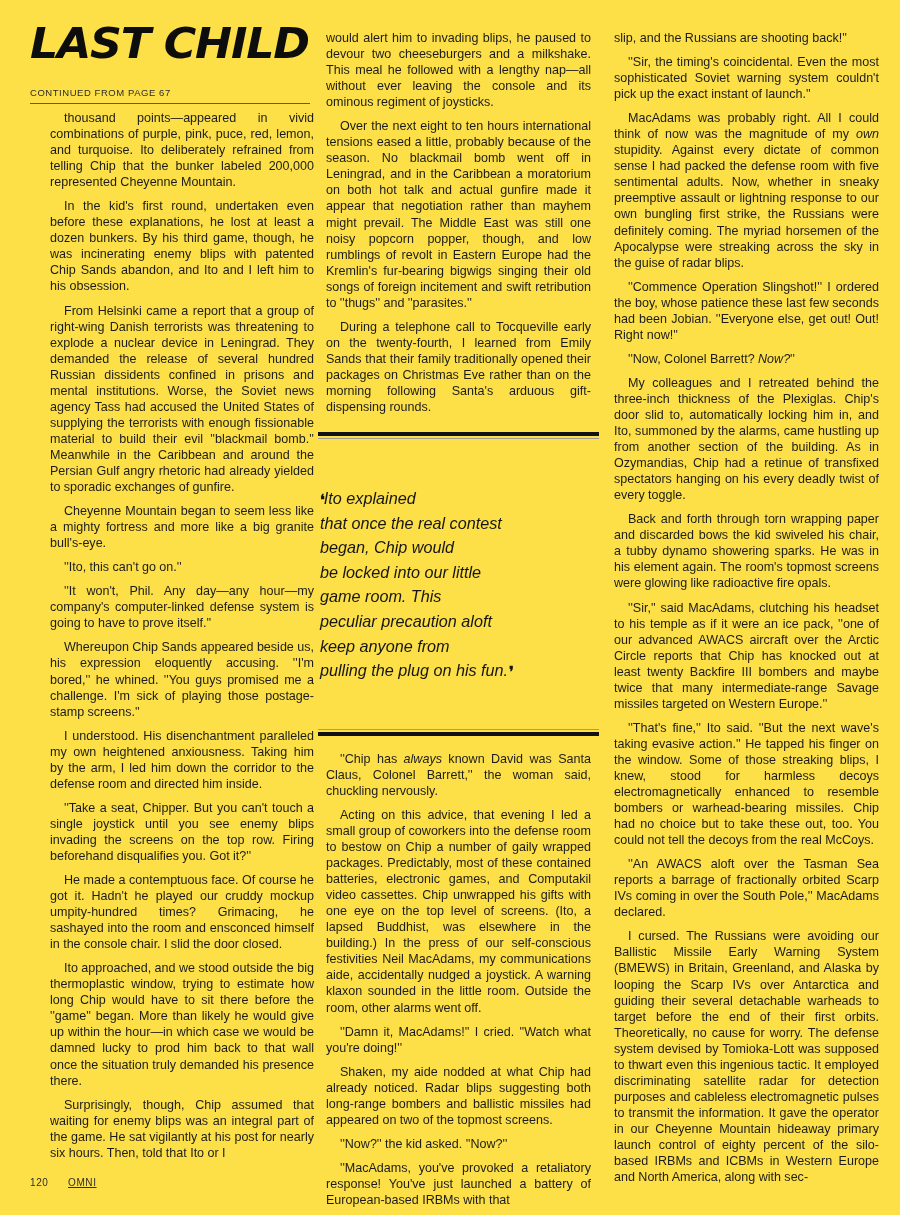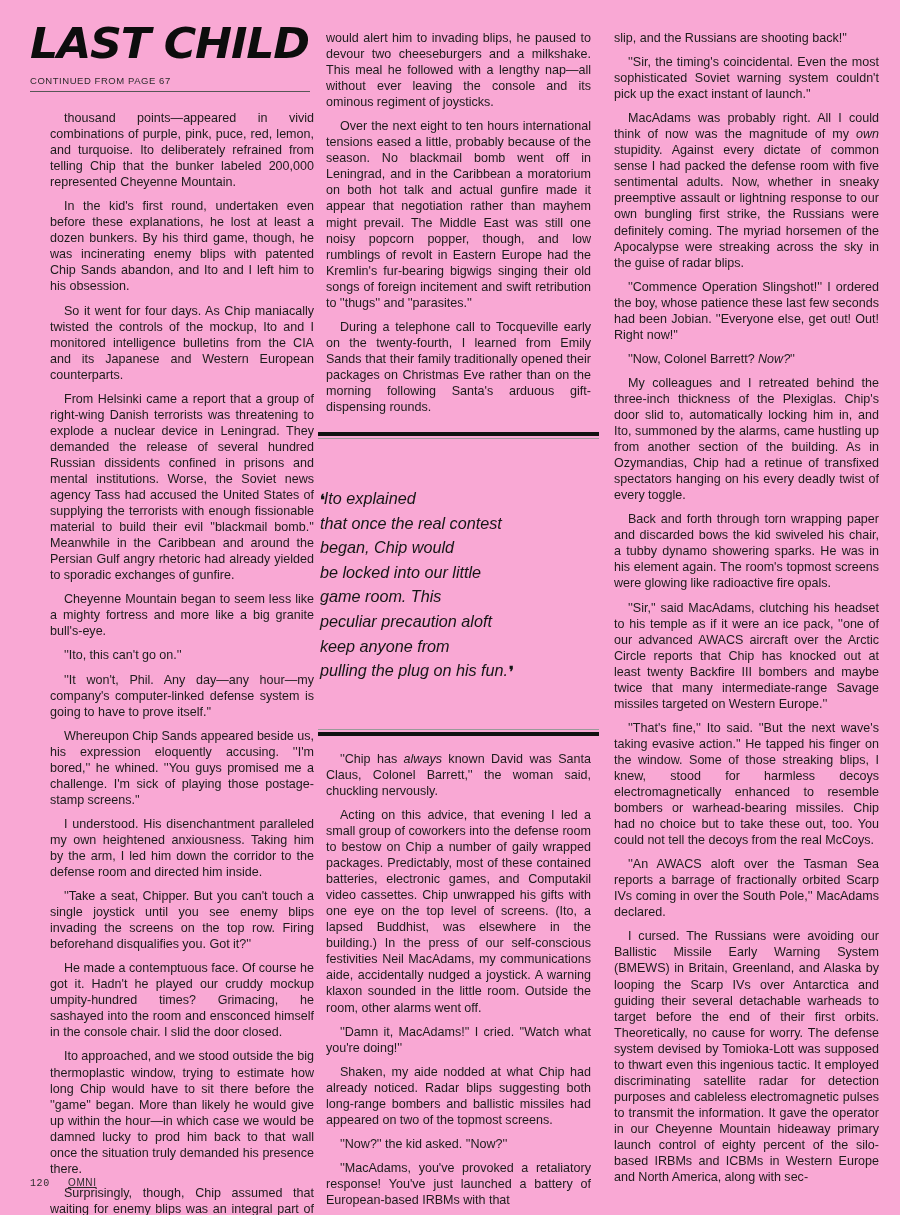--- a/index.html
+++ b/index.html
@@ -12,21 +12,21 @@
     height: 1215px;
     position: relative;
     font-family: "Liberation Sans", sans-serif;
     color: #1a1a1a;
     overflow: hidden;
   }
   
   .page {
     position: absolute;
     inset: 0;
-    background: #f9a8d4;
+    background: #fde047;
   }
   .page-inner {
     position: absolute;
     left: 30px;
     top: 22px;
     width: 843px;
     height: 1170px;
   }
 
   
@@ -47,21 +47,21 @@
     margin: 0;
     transform: scaleX(1.03);
     transform-origin: left center;
     white-space: nowrap;
   }
   .continued {
     font-family: "Liberation Sans", sans-serif;
     font-size: 9.5px;
     letter-spacing: 0.55px;
     color: #2b2b2b;
-    margin-top: 11px;
+    margin-top: 23px;
   }
   .rule-head {
     margin-top: 5px;
     border-top: 1px solid #575757;
     width: 280px;
   }
 
   
   .col {
     position: absolute;
@@ -124,39 +124,38 @@
 
   
   .footer {
     position: absolute;
     left: 0;
     top: 1155px;
     font-size: 10px;
     letter-spacing: 0.6px;
     color: #2e2e2e;
   }
-  .footer .pg { display: inline-block; width: 38px; font-family: Liberation Mono, monospace; }
+  .footer .pg { display: inline-block; width: 38px; }
   .footer .mag { display: inline-block; text-decoration: underline; }
 </style>
 </head>
 <body>
 
 <div class="page">
   <div class="page-inner">
 
     <div class="masthead">
       <div class="headline">LAST CHILD</div>
       <div class="continued">CONTINUED FROM PAGE 67</div>
       <div class="rule-head"></div>
     </div>
 
     <div class="col col1">
       <p class="body">thousand points—appeared in vivid combinations of purple, pink, puce, red, lemon, and turquoise. Ito deliberately refrained from telling Chip that the bunker labeled 200,000 represented Cheyenne Mountain.</p>
       <p class="body">In the kid's first round, undertaken even before these explanations, he lost at least a dozen bunkers. By his third game, though, he was incinerating enemy blips with patented Chip Sands abandon, and Ito and I left him to his obsession.</p>
-      <p class="body">So it went for four days. As Chip maniacally twisted the controls of the mockup, Ito and I monitored intelligence bulletins from the CIA and its Japanese and Western European counterparts.</p>
       <p class="body">From Helsinki came a report that a group of right-wing Danish terrorists was threatening to explode a nuclear device in Leningrad. They demanded the release of several hundred Russian dissidents confined in prisons and mental institutions. Worse, the Soviet news agency Tass had accused the United States of supplying the terrorists with enough fissionable material to build their evil ''blackmail bomb.'' Meanwhile in the Caribbean and around the Persian Gulf angry rhetoric had already yielded to sporadic exchanges of gunfire.</p>
       <p class="body">Cheyenne Mountain began to seem less like a mighty fortress and more like a big granite bull's-eye.</p>
       <p class="body">''Ito, this can't go on.''</p>
       <p class="body">''It won't, Phil. Any day—any hour—my company's computer-linked defense system is going to have to prove itself.''</p>
       <p class="body">Whereupon Chip Sands appeared beside us, his expression eloquently accusing. ''I'm bored,'' he whined. ''You guys promised me a challenge. I'm sick of playing those postage-stamp screens.''</p>
       <p class="body">I understood. His disenchantment paralleled my own heightened anxiousness. Taking him by the arm, I led him down the corridor to the defense room and directed him inside.</p>
       <p class="body">''Take a seat, Chipper. But you can't touch a single joystick until you see enemy blips invading the screens on the top row. Firing beforehand disqualifies you. Got it?''</p>
       <p class="body">He made a contemptuous face. Of course he got it. Hadn't he played our cruddy mockup umpity-hundred times? Grimacing, he sashayed into the room and ensconced himself in the console chair. I slid the door closed.</p>
       <p class="body">Ito approached, and we stood outside the big thermoplastic window, trying to estimate how long Chip would have to sit there before the ''game'' began. More than likely he would give up within the hour—in which case we would be damned lucky to prod him back to that wall once the situation truly demanded his presence there.</p>
       <p class="body">Surprisingly, though, Chip assumed that waiting for enemy blips was an integral part of the game. He sat vigilantly at his post for nearly six hours. Then, told that Ito or I</p>

